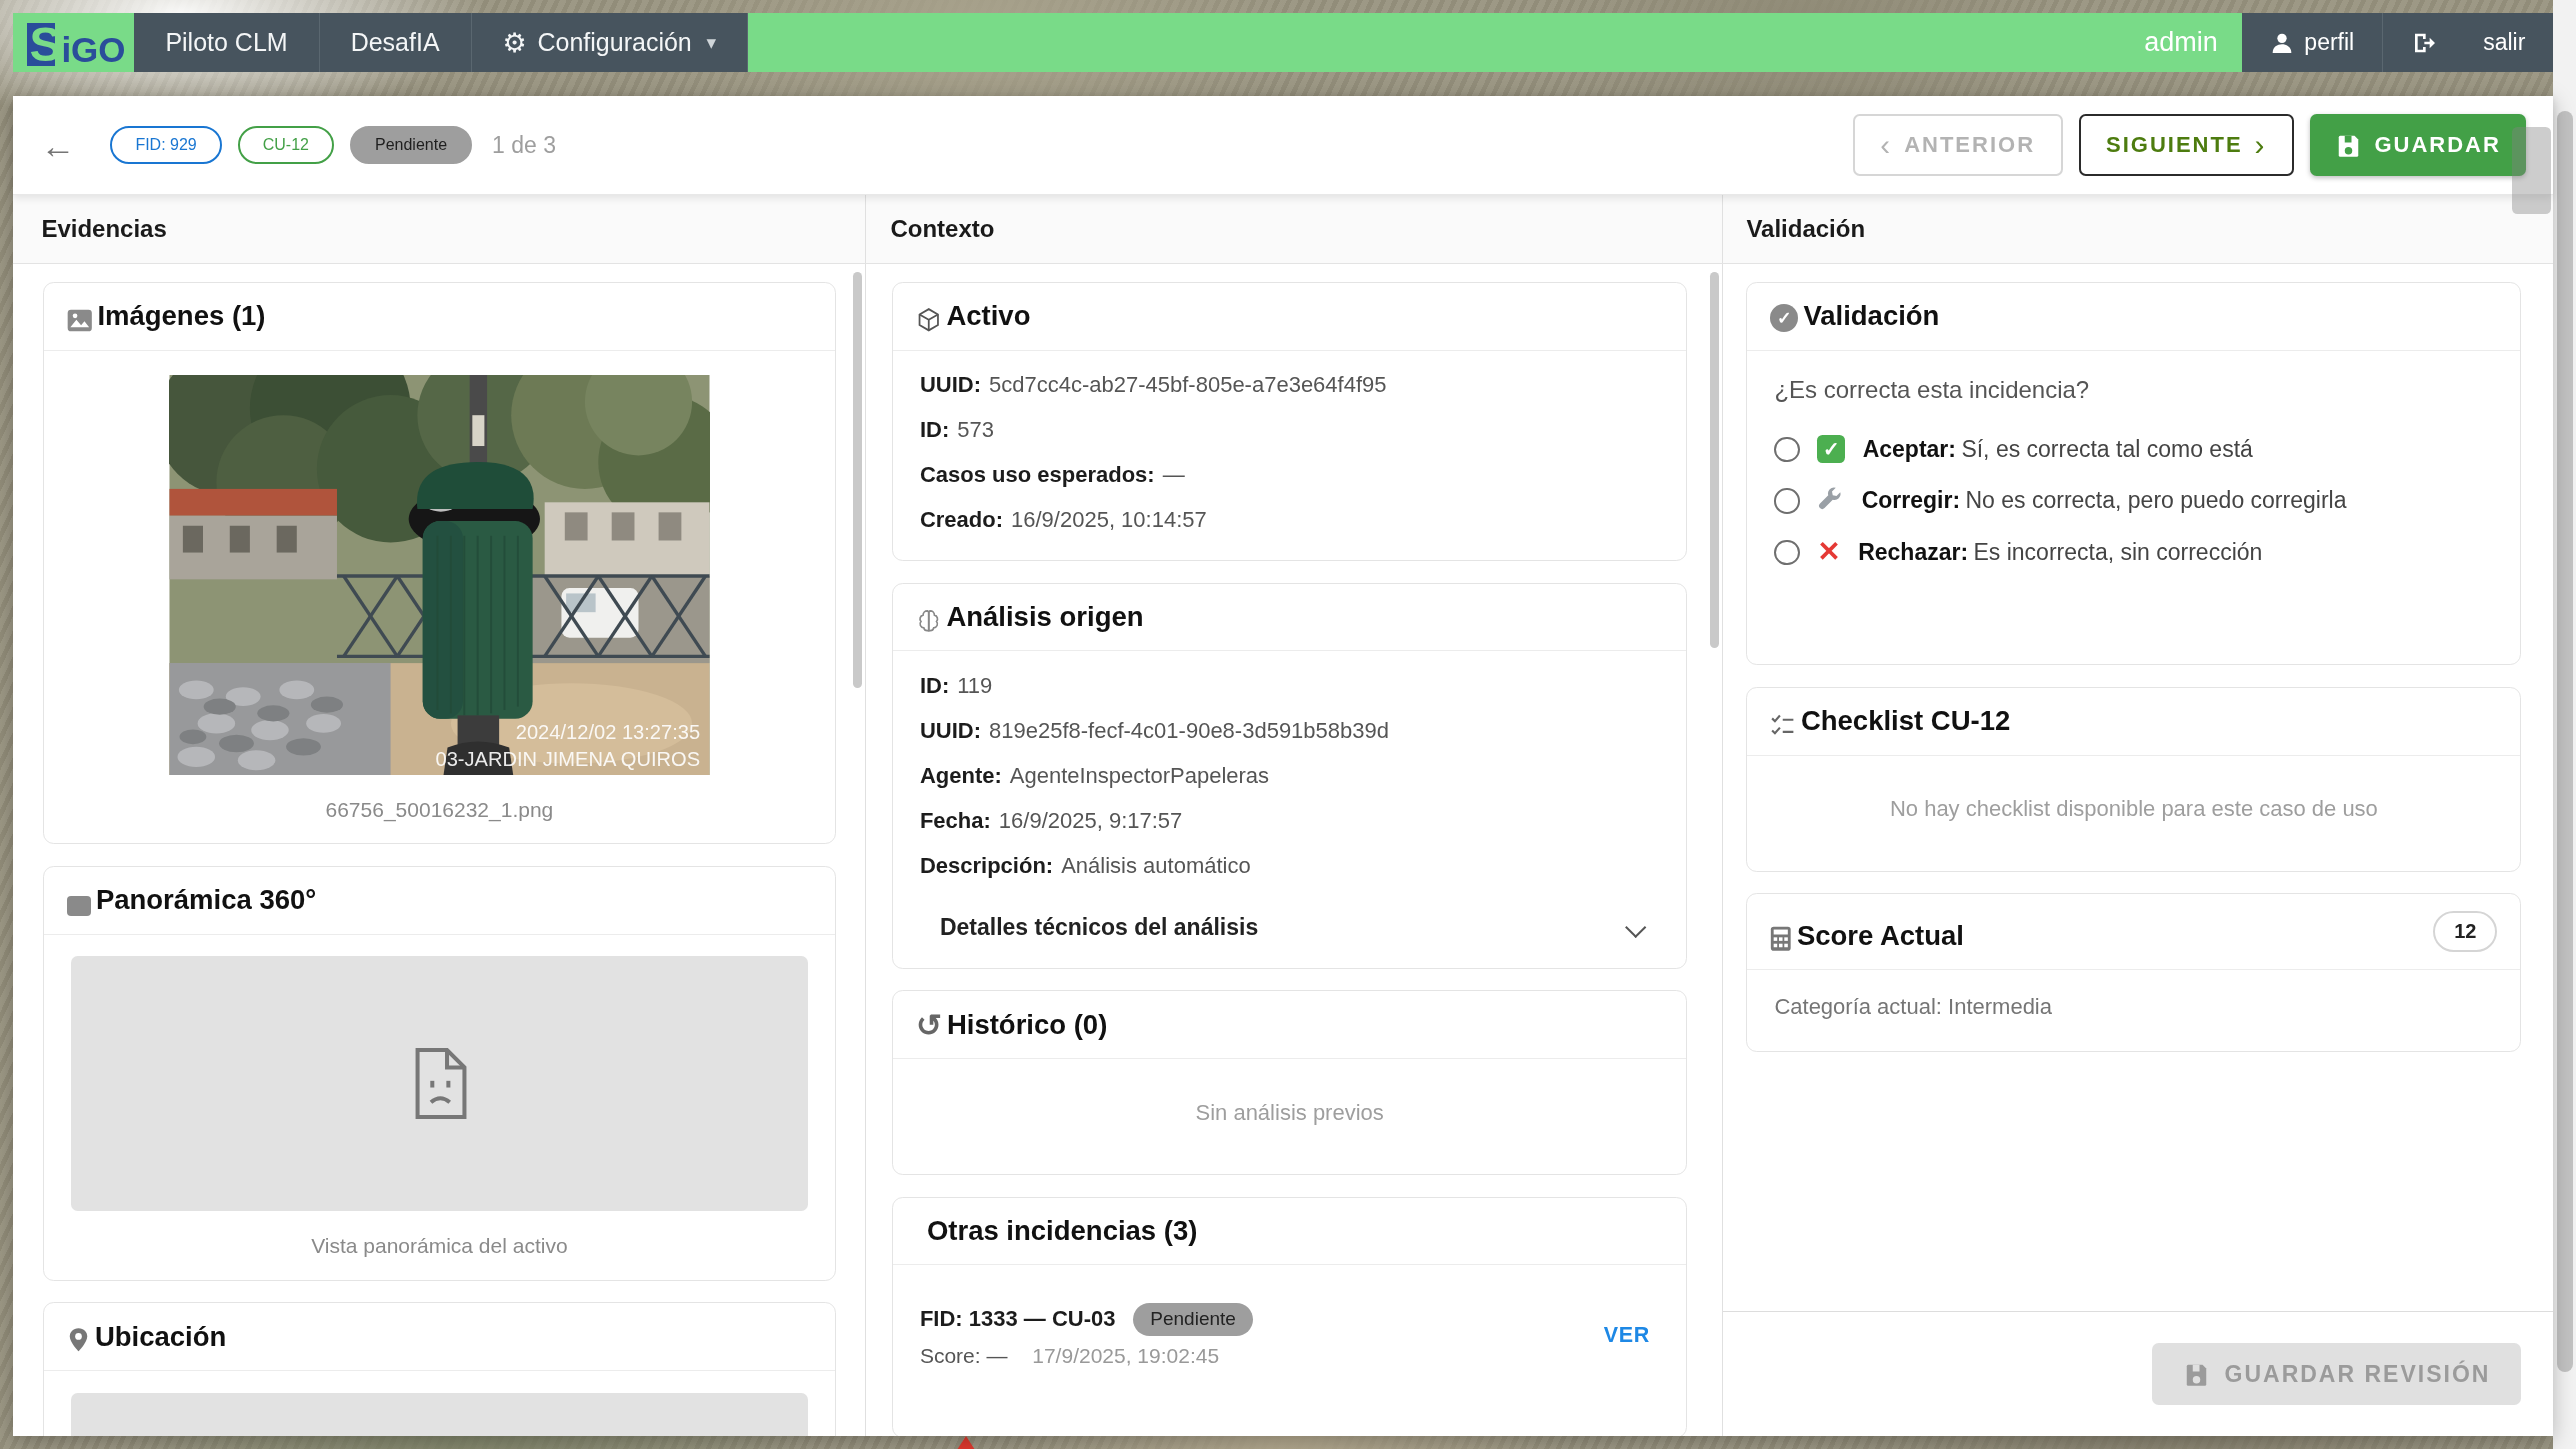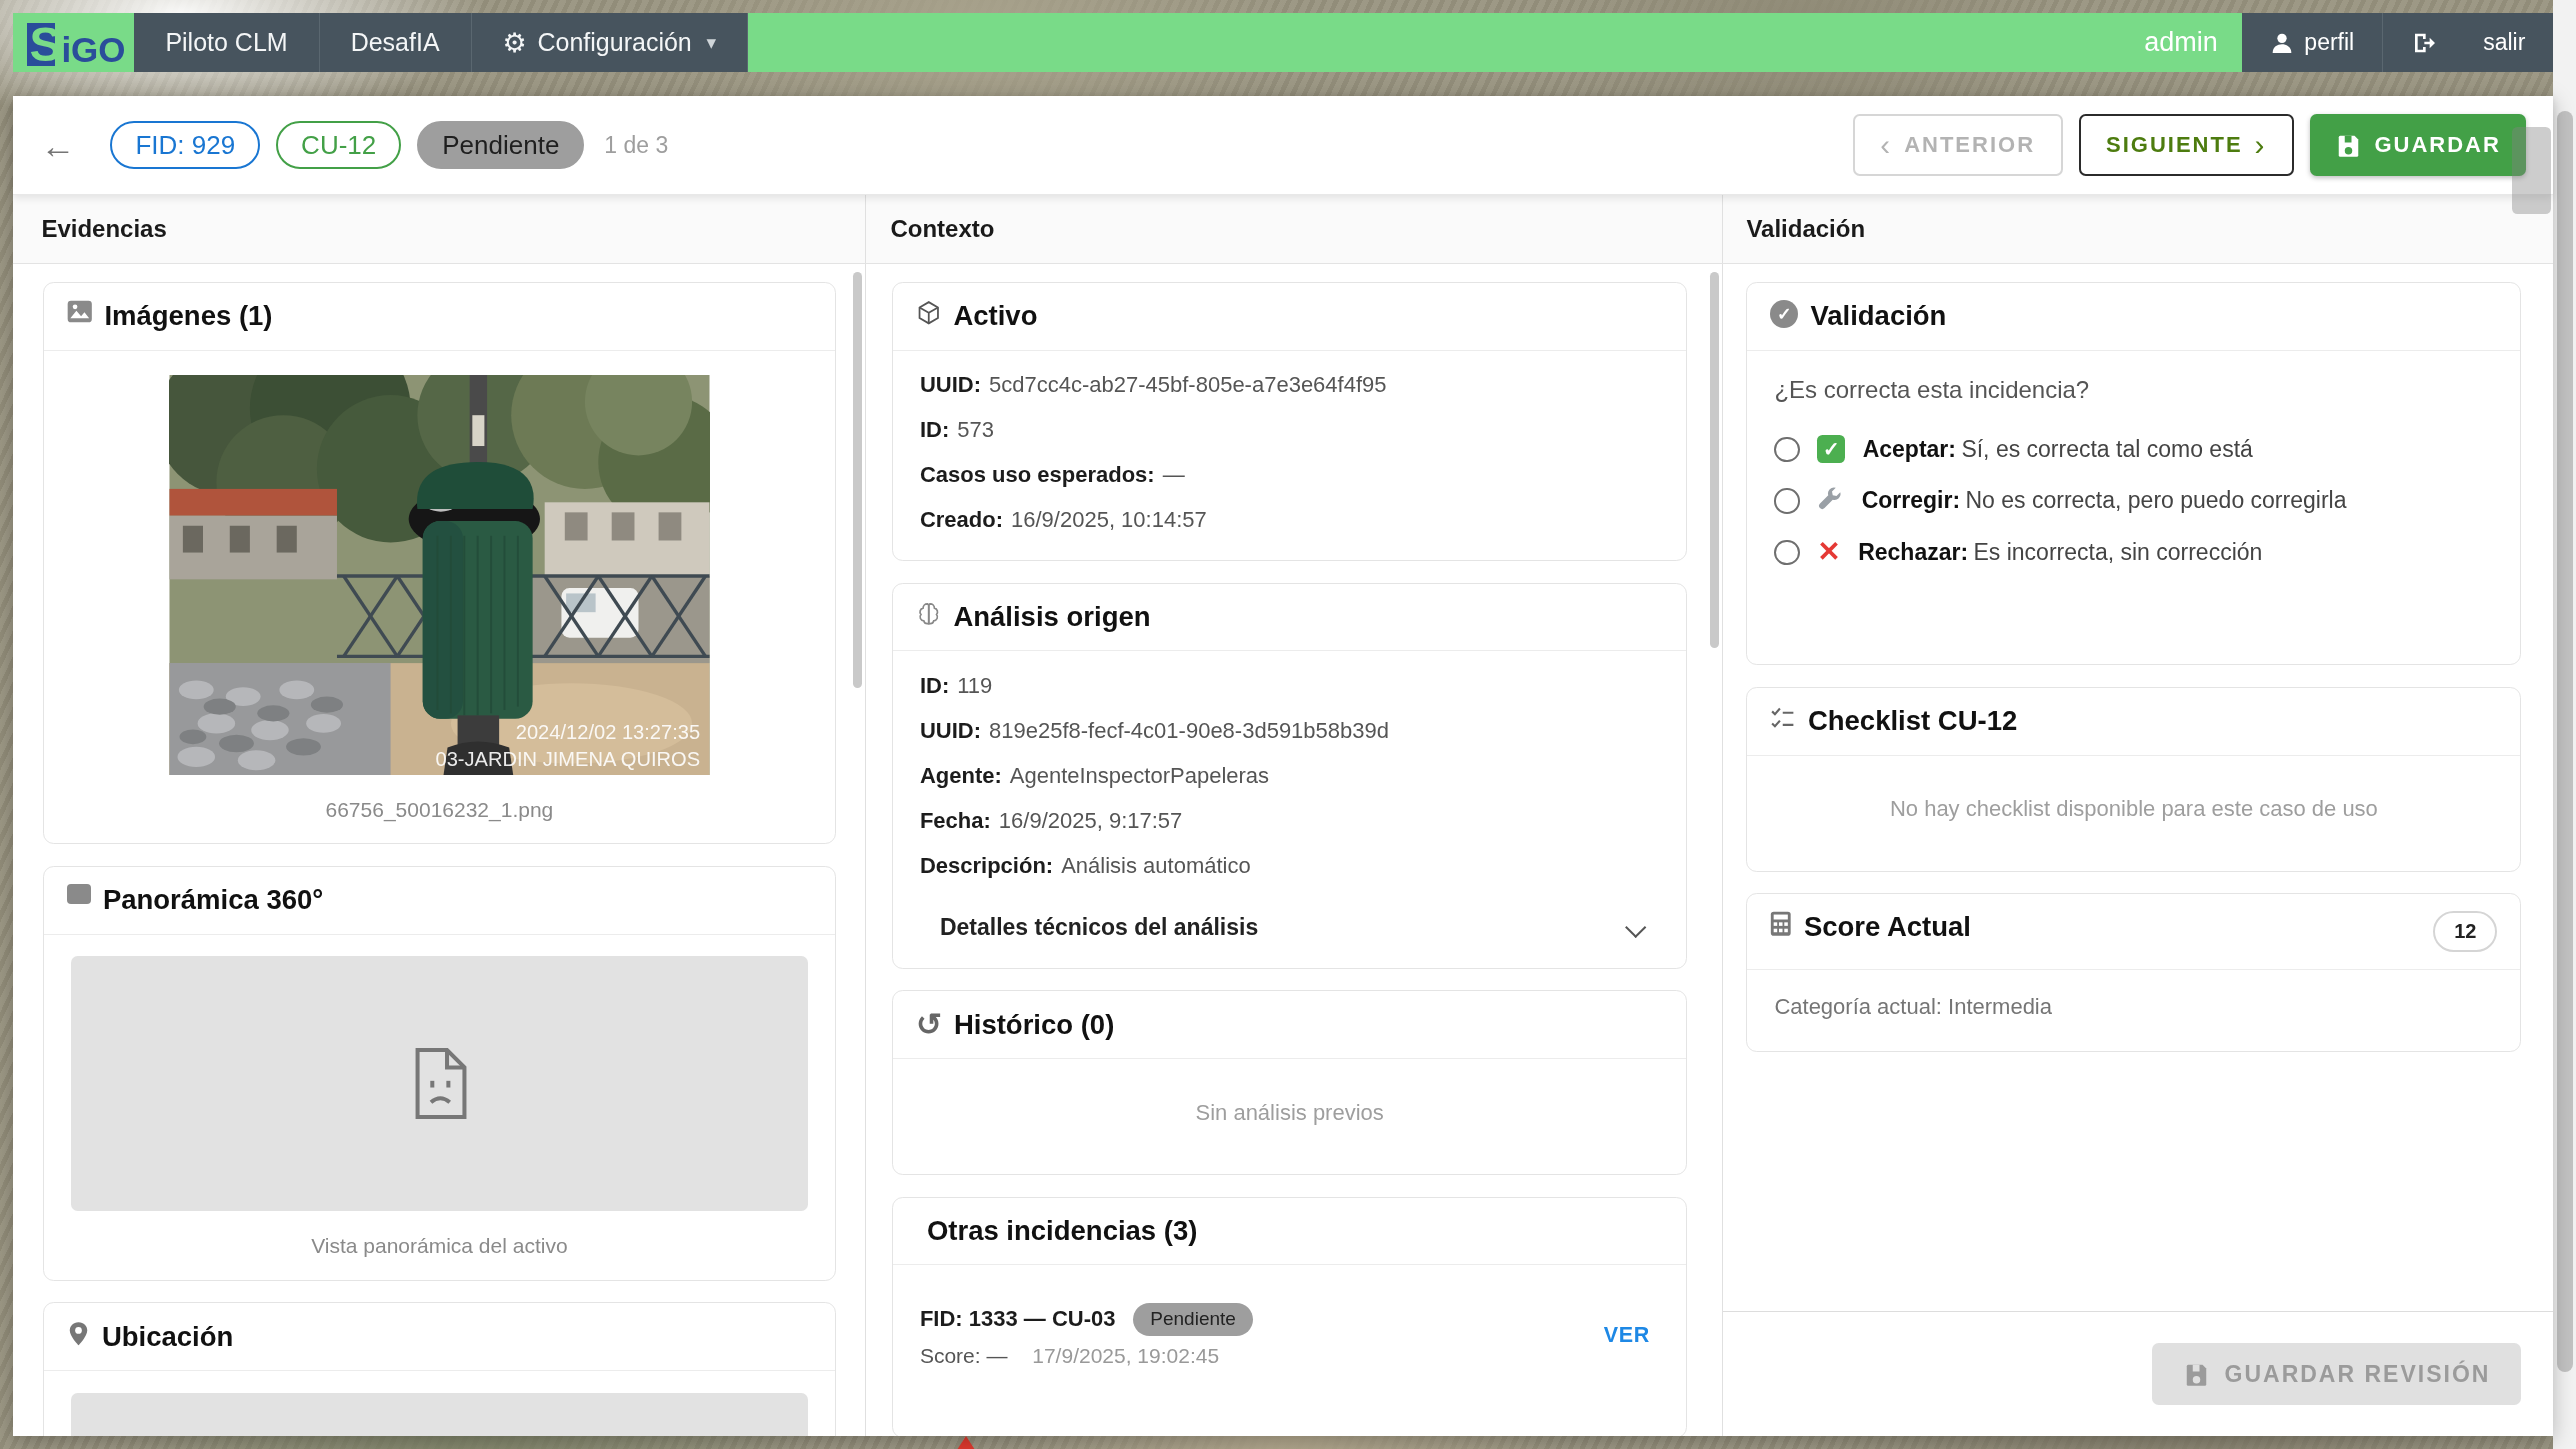--- a/index.html
+++ b/index.html
@@ -41,21 +41,21 @@
   .nav-btn + .nav-btn{border-left:0.7px solid #5a6770;gap:48px;}
 
   
   .modal{position:absolute;left:13.4px;top:96px;width:2540px;height:1340px;background:#fff;
          box-shadow:0 5.4px 20px rgba(0,0,0,.25);}
   
   .toolbar{position:absolute;left:0;top:0;right:0;height:99px;background:#fff;display:flex;align-items:center;
            padding:0 27px;box-sizing:border-box;gap:16px;border-bottom:0.7px solid #e8e8e8;
            box-shadow:0 2.7px 8px rgba(0,0,0,.10);z-index:5;}
   .back{font-size:35px;color:#757575;margin-right:19px;cursor:pointer;line-height:1;}
-  .chip{border-radius:670px;font-size:26px;padding:9.4px 23px;line-height:1;}
+  .chip{border-radius:670px;font-size:16px;padding:9.4px 23px;line-height:1;}
   .chip-fid{border:2px solid #1976d2;color:#1976d2;background:#fff;}
   .chip-cu{border:2px solid #43a047;color:#43a047;background:#fff;}
   .chip-status{background:#9e9e9e;color:#1f1f1f;border:2px solid #9e9e9e;}
   .counter{color:#9e9e9e;font-size:23px;margin-left:4px;}
   .tspacer{flex:1;}
   .tbtn{display:flex;align-items:center;gap:12px;height:62px;padding:0 25.5px;border-radius:6.7px;
         font-size:22px;font-weight:bold;letter-spacing:2px;background:#fff;box-sizing:border-box;cursor:pointer;}
   .tbtn .chev{font-size:29.5px;font-weight:normal;line-height:1;}
   .btn-prev{border:2px solid #d6d6d6;color:#b3b3b3;cursor:default;}
   .btn-next{border:2px solid #2b2b2b;color:#4d7c0f;}
@@ -76,21 +76,21 @@
   .col-mid{width:857px;border-left:1.3px solid #e0e0e0;}
   .col-right{flex:1;border-left:1.3px solid #e0e0e0;}
   .vthumb{position:absolute;width:9.4px;border-radius:4.7px;background:#c9c9c9;right:3.4px;top:9.4px;}
   .vthumb-left{height:416px;}
   .vthumb-mid{height:376px;}
 
   
   .card{background:#fff;border:1.3px solid #e4e4e4;border-radius:10.7px;margin:19px 29.5px 21.5px 29.5px;overflow:hidden;}
   .col-mid .card{margin:19px 35px 21.5px 25.5px;}
   .col-right .card{margin:19px 32px 21.5px 23px;}
-  .card-h{display:flex;align-items:flex-start;gap:12px;padding:17.4px 23px;border-bottom:1.3px solid #ececec;
+  .card-h{display:flex;align-items:flex-end;gap:5px;padding:17.4px 23px;border-bottom:1.3px solid #ececec;
           font-size:27.5px;font-weight:bold;color:#111;}
   .card-h .hicon{display:flex;align-items:center;justify-content:center;flex:0 0 auto;}
   .card-b{padding:21.5px 27px;}
 
   
   .photo-wrap{text-align:center;}
   .photo{display:block;margin:2.7px auto 0;width:541px;height:400px;}
   .caption{margin-top:23px;text-align:center;color:#8a8a8a;font-size:21px;}
   .pano-ph{height:255px;background:#e2e2e2;border-radius:6.7px;display:flex;align-items:center;justify-content:center;}
   .ubi-ph{height:154px;background:#e2e2e2;border-radius:6.7px;}

